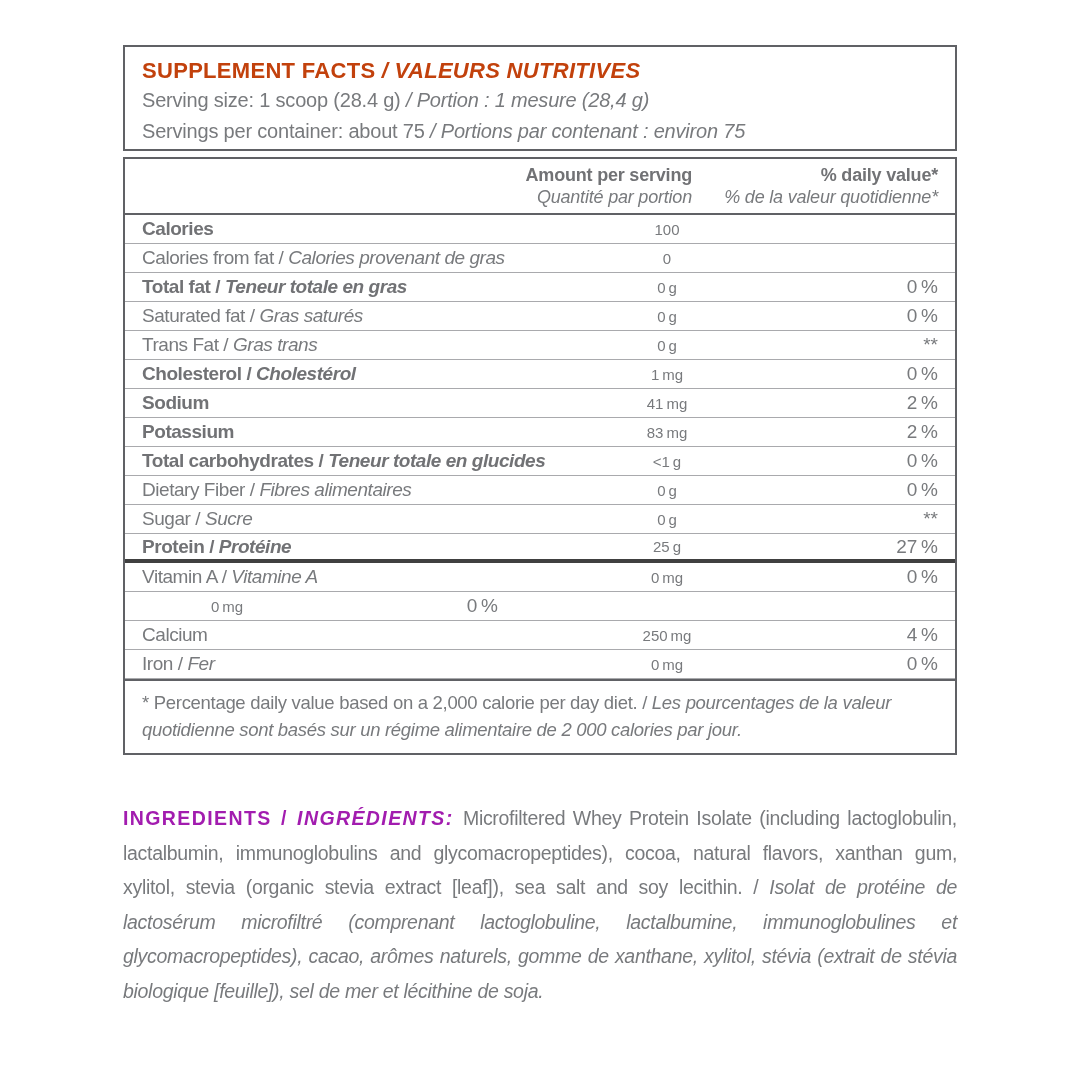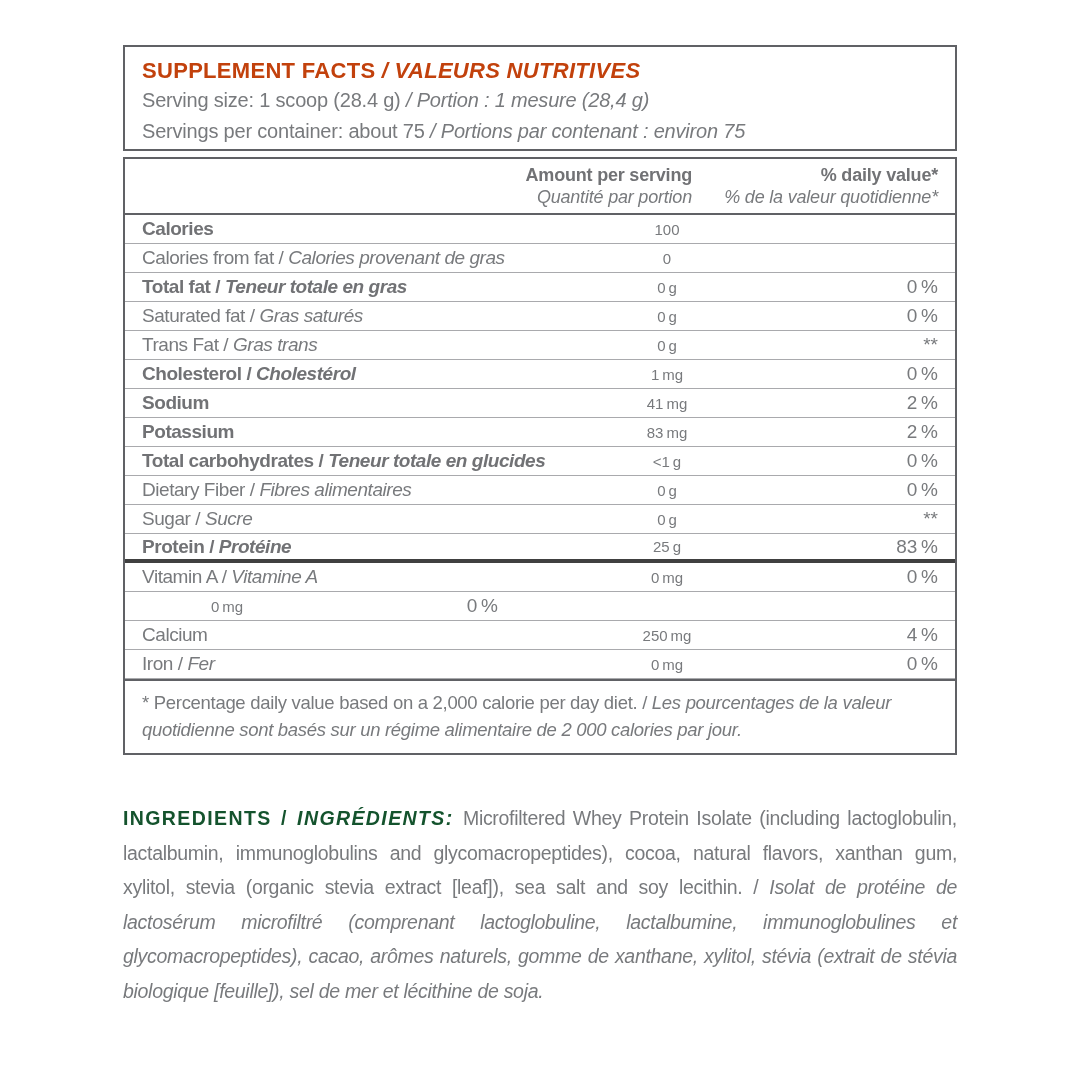--- a/index.html
+++ b/index.html
@@ -34,21 +34,21 @@
   .row .amount { width: 170px; text-align: center; font-size: 15px; flex: none; }
   .row .dv { width: 186px; text-align: right; font-size: 19px; flex: none; }
   .row.thick { border-bottom: 4px solid #404040; }
   .row.last { border-bottom: none; }
 
   .footnotes { border-top: 2px solid #606165; padding: 8px 17px 10px 17px; font-size: 18.5px; line-height: 27px; letter-spacing: -0.3px; }
   .fn + .fn { margin-top: 4px; }
 
   
   .ingredients { margin-top: 46px; font-size: 19.5px; line-height: 34.5px; text-align: justify; letter-spacing: -0.3px; }
-  .ing-h { font-weight: 700; letter-spacing: 1.4px; color: #14532d; }
+  .ing-h { font-weight: 700; letter-spacing: 1.4px; color: #a21caf; }
 </style>
 </head>
 <body>
 
 <div class="page">
 
   <div class="box header-box">
     <div class="title"><span>SUPPLEMENT FACTS </span><span class="i">/ VALEURS NUTRITIVES</span></div>
     <div class="serving-line"><span>Serving size: 1 scoop (28.4 g) </span><span class="i">/ Portion : 1 mesure (28,4 g)</span></div>
     <div class="serving-line"><span>Servings per container: about 75 </span><span class="i">/ Portions par contenant : environ 75</span></div>
@@ -130,21 +130,21 @@
 
     <div class="row">
       <div class="label"><span>Sugar / </span><span class="i">Sucre</span></div>
       <div class="amount">0 g</div>
       <div class="dv">**</div>
     </div>
 
     <div class="row bold thick">
       <div class="label"><span>Protein / </span><span class="i">Protéine</span></div>
       <div class="amount">25 g</div>
-      <div class="dv">83 %</div>
+      <div class="dv">27 %</div>
     </div>
 
     <div class="row">
       <div class="label"><span>Vitamin A / </span><span class="i">Vitamine A</span></div>
       <div class="amount">0 mg</div>
       <div class="dv">0 %</div>
     </div>
 
     <div class="row">
       <div class="amount">0 mg</div>

